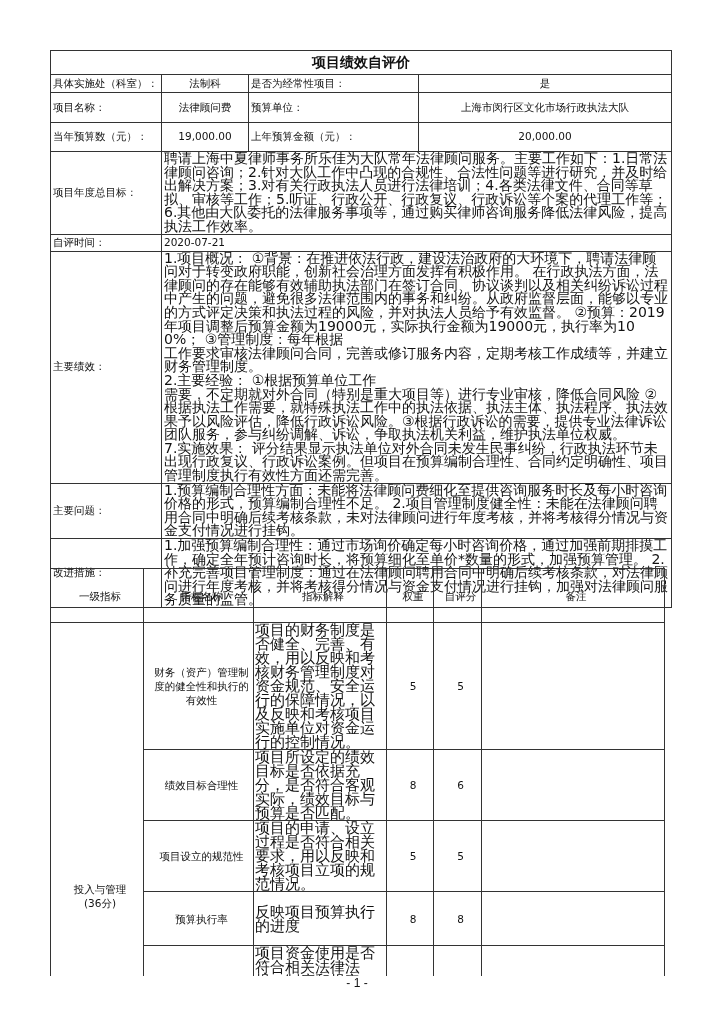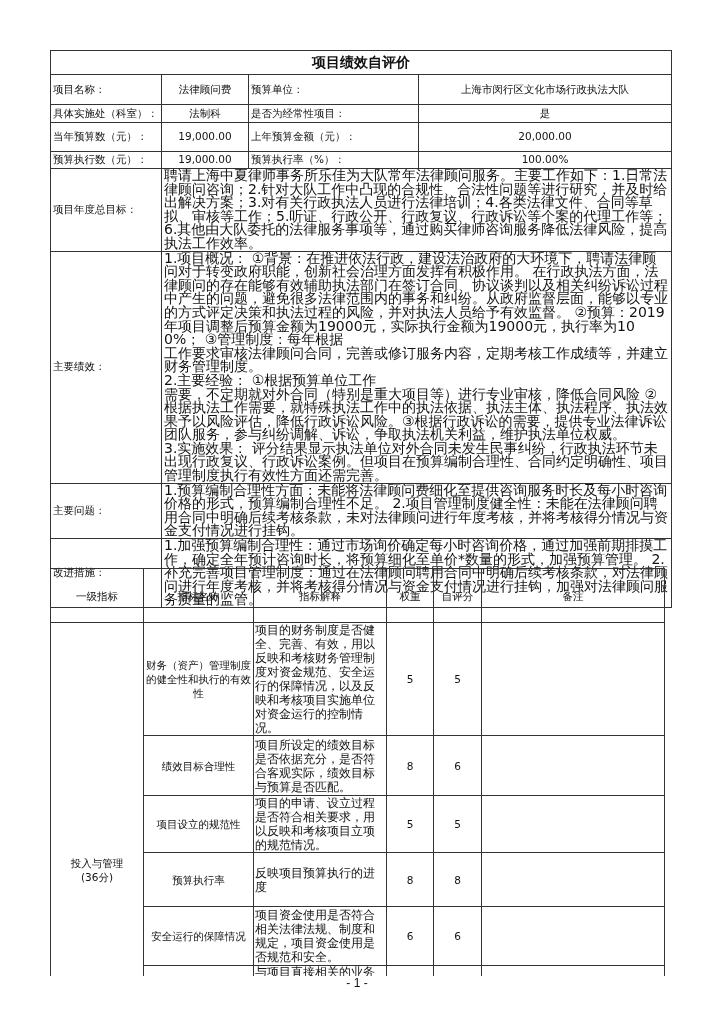--- a/index.html
+++ b/index.html
@@ -8,77 +8,75 @@
   table { border-collapse: collapse; position: absolute; table-layout: fixed; }
   td { border: 1px solid #333; padding: 0 2px; font-size: 10.5px; line-height: 13.6px;
        vertical-align: middle; overflow: hidden; word-break: break-all; }
   #top-table { left: 50px; top: 50px; width: 621px; border: 1.5px solid #222; }
   #top-table td.title { text-align: center; font-weight: bold; font-size: 14px; height: 22px; }
   .c { text-align: center; }
   .r { text-align: center; }
   .l { text-align: left; }
   .para { font-size: 14px; line-height: 13.6px; }
   #idx-table { left: 50px; top: 568px; width: 614px; border: 1.5px solid #222; }
-  #idx-table td { font-size: 10.5px; line-height: 14px; }
-  #idx-table td.expl { font-size: 12px; line-height: 14px; padding: 0 1px; vertical-align: middle; }
+  #idx-table td { font-size: 10.5px; line-height: 14px; padding-left: 8px; }
+  #idx-table td.expl { font-size: 15px; line-height: 14px; padding: 0 1px; vertical-align: middle; }
   #idx-table td.expl-top { vertical-align: top; font-family: Liberation Mono, monospace; }
   #page-footer { position: absolute; top: 976px; left: 0; width: 714px; text-align: center;
                  font-size: 12px; font-family: "Liberation Sans", sans-serif; }
   #cut-mask { position: absolute; left: 0; top: 976px; width: 714px; height: 40px; background: #fff; }
 </style>
 </head>
 <body>
 
 <table id="top-table">
   <colgroup>
     <col style="width:111px">
       <col style="width:87px">
       <col style="width:170px">
       <col style="width:253px">
   </colgroup>
   <tbody>
       <tr style="height:24px">
     <td class="title" colspan="4">项目绩效自评价</td>
   </tr>
+  <tr style="height:18px">
+    <td class="l">具体实施处（科室）：</td>
+    <td class="c">法制科</td>
+    <td class="l">是否为经常性项目：</td>
+    <td class="c">是</td>
+  </tr>
   <tr style="height:30px">
     <td class="l">项目名称：</td>
     <td class="c">法律顾问费</td>
     <td class="l">预算单位：</td>
     <td class="c" style="padding:0 40px">上海市闵行区文化市场行政执法大队</td>
-  </tr>
-  <tr style="height:18px">
-    <td class="l">具体实施处（科室）：</td>
-    <td class="c">法制科</td>
-    <td class="l">是否为经常性项目：</td>
-    <td class="c">是</td>
   </tr>
   <tr style="height:29px">
     <td class="l">当年预算数（元）：</td>
     <td class="r">19,000.00</td>
     <td class="l">上年预算金额（元）：</td>
     <td class="r">20,000.00</td>
   </tr>
-  <tr style="height:17px">
-    <td class="l">预算执行数（元）：</td>
-    <td class="r">19,000.00</td>
-    <td class="l">预算执行率（%）：</td>
-    <td class="r">100.00%</td>
-  </tr>
   <tr style="height:73px">
     <td class="l">项目年度总目标：</td>
     <td class="l para" colspan="3">聘请上海中夏律师事务所乐佳为大队常年法律顾问服务。主要工作如下：1.日常法律顾问咨询；2.针对大队工作中凸现的合规性、合法性问题等进行研究，并及时给出解决方案；3.对有关行政执法人员进行法律培训；4.各类法律文件、合同等草拟、审核等工作；5.听证、行政公开、行政复议、行政诉讼等个案的代理工作等；6.其他由大队委托的法律服务事项等，通过购买律师咨询服务降低法律风险，提高执法工作效率。</td>
+  </tr>
+  <tr style="height:17px">
+    <td class="l">自评时间：</td>
+    <td class="l" colspan="3">2020-07-21</td>
   </tr>
   <tr style="height:176px">
     <td class="l">主要绩效：</td>
     <td class="l para" colspan="3">
       <div>1.项目概况： ①背景：在推进依法行政，建设法治政府的大环境下，聘请法律顾问对于转变政府职能，创新社会治理方面发挥有积极作用。 在行政执法方面，法律顾问的存在能够有效辅助执法部门在签订合同、协议谈判以及相关纠纷诉讼过程中产生的问题，避免很多法律范围内的事务和纠纷。从政府监督层面，能够以专业的方式评定决策和执法过程的风险，并对执法人员给予有效监督。 ②预算：2019年项目调整后预算金额为19000元，实际执行金额为19000元，执行率为100%； ③管理制度：每年根据</div>
       <div>工作要求审核法律顾问合同，完善或修订服务内容，定期考核工作成绩等，并建立财务管理制度。</div>
       <div>2.主要经验： ①根据预算单位工作</div>
       <div>需要，不定期就对外合同（特别是重大项目等）进行专业审核，降低合同风险 ②根据执法工作需要，就特殊执法工作中的执法依据、执法主体、执法程序、执法效果予以风险评估，降低行政诉讼风险。③根据行政诉讼的需要，提供专业法律诉讼团队服务，参与纠纷调解、诉讼，争取执法机关利益，维护执法单位权威。</div>
-      <div>3.实施效果： 评分结果显示执法单位对外合同未发生民事纠纷，行政执法环节未出现行政复议、行政诉讼案例。但项目在预算编制合理性、合同约定明确性、项目管理制度执行有效性方面还需完善。</div>
+      <div>7.实施效果： 评分结果显示执法单位对外合同未发生民事纠纷，行政执法环节未出现行政复议、行政诉讼案例。但项目在预算编制合理性、合同约定明确性、项目管理制度执行有效性方面还需完善。</div>
     </td>
   </tr>
   <tr style="height:55px">
     <td class="l">主要问题：</td>
     <td class="l para" colspan="3">1.预算编制合理性方面：未能将法律顾问费细化至提供咨询服务时长及每小时咨询价格的形式，预算编制合理性不足。 2.项目管理制度健全性：未能在法律顾问聘用合同中明确后续考核条款，未对法律顾问进行年度考核，并将考核得分情况与资金支付情况进行挂钩。</td>
   </tr>
   <tr style="height:55px">
     <td class="l">改进措施：</td>
     <td class="l para" colspan="3">1.加强预算编制合理性：通过市场询价确定每小时咨询价格，通过加强前期排摸工作，确定全年预计咨询时长，将预算细化至单价*数量的形式，加强预算管理。 2.补充完善项目管理制度：通过在法律顾问聘用合同中明确后续考核条款，对法律顾问进行年度考核，并将考核得分情况与资金支付情况进行挂钩，加强对法律顾问服务质量的监管。</td>
   </tr>

